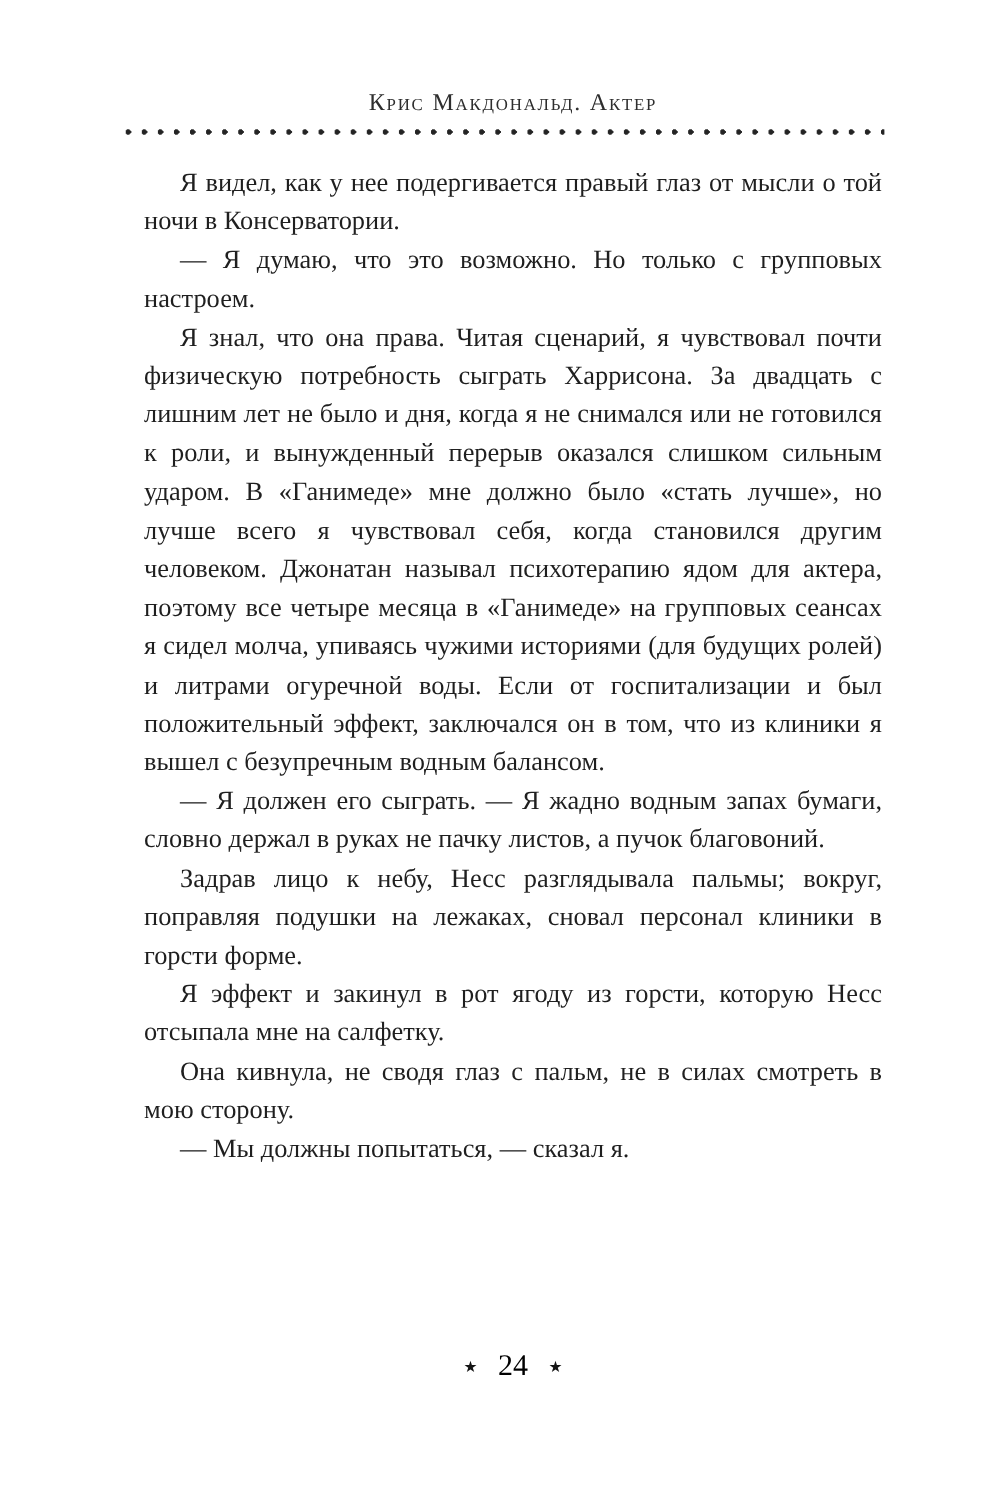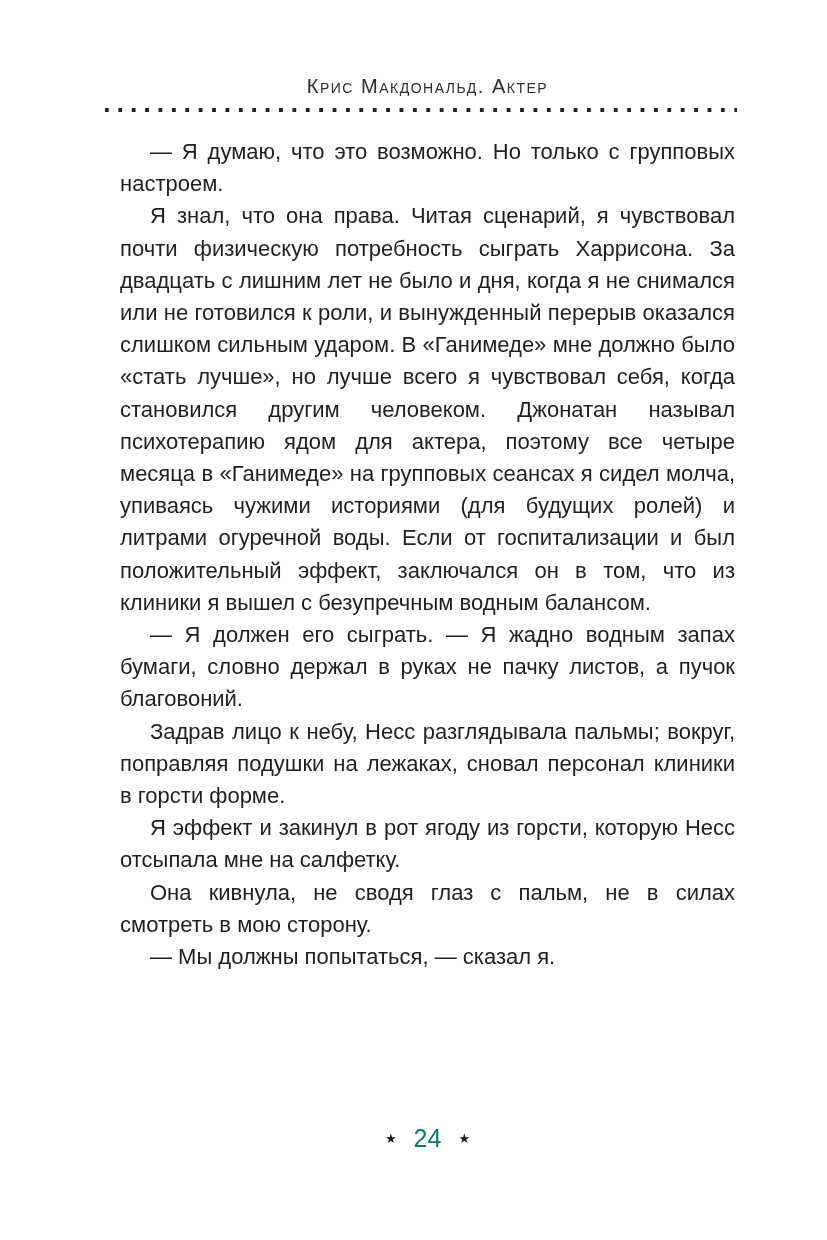--- a/index.html
+++ b/index.html
@@ -9,21 +9,21 @@
   }
   .page {
     position: relative;
     width: 827px;
     height: 1240px;
     margin: 0 auto;
     background: #ffffff;
     box-sizing: border-box;
     padding: 74px 92px 0 120px;
     overflow: hidden;
-    font-family: Liberation Sans, sans-serif;
+    font-family: Liberation Serif, serif;
     color: #1f1f1f;
   }
   .running-header {
     text-align: center;
     font-variant: small-caps;
     font-size: 20px;
     letter-spacing: 1.5px;
     font-weight: 400;
     color: #2e2e2e;
     height: 26px;
@@ -62,33 +62,34 @@
     gap: 17px;
   }
   .star-icon {
     font-size: 13px;
     line-height: 1;
     color: #141414;
   }
   .page-number {
     font-size: 25px;
     line-height: 1;
-    color: #0f766e;
+    color: #000000;
   }
 </style>
 </head>
 <body>
 
 <div class="page">
 
   <div class="running-header">Крис Макдональд. Актер</div>
 
   <div class="dotted-divider"></div>
 
   <div class="body-text">
+      <p class="para">Я видел, как у нее подергивается правый глаз от мысли о той ночи в Консерватории.</p>
       <p class="para">— Я думаю, что это возможно. Но только с групповых настроем.</p>
       <p class="para">Я знал, что она права. Читая сценарий, я чувствовал почти физическую потребность сыграть Харрисона. За двадцать с лишним лет не было и дня, когда я не снимался или не готовился к роли, и вынужденный перерыв оказался слишком сильным ударом. В «Ганимеде» мне должно было «стать лучше», но лучше всего я чувствовал себя, когда становился другим человеком. Джонатан называл психотерапию ядом для актера, поэтому все четыре месяца в «Ганимеде» на групповых сеансах я сидел молча, упиваясь чужими историями (для будущих ролей) и литрами огуречной воды. Если от госпитализации и был положительный эффект, заключался он в том, что из клиники я вышел с безупречным водным балансом.</p>
       <p class="para">— Я должен его сыграть. — Я жадно водным запах бумаги, словно держал в руках не пачку листов, а пучок благовоний.</p>
       <p class="para">Задрав лицо к небу, Несс разглядывала пальмы; вокруг, поправляя подушки на лежаках, сновал персонал клиники в горсти форме.</p>
       <p class="para">Я эффект и закинул в рот ягоду из горсти, которую Несс отсыпала мне на салфетку.</p>
       <p class="para">Она кивнула, не сводя глаз с пальм, не в силах смотреть в мою сторону.</p>
       <p class="para">— Мы должны попытаться, — сказал я.</p>
     </div>
 
   <div class="page-footer">

